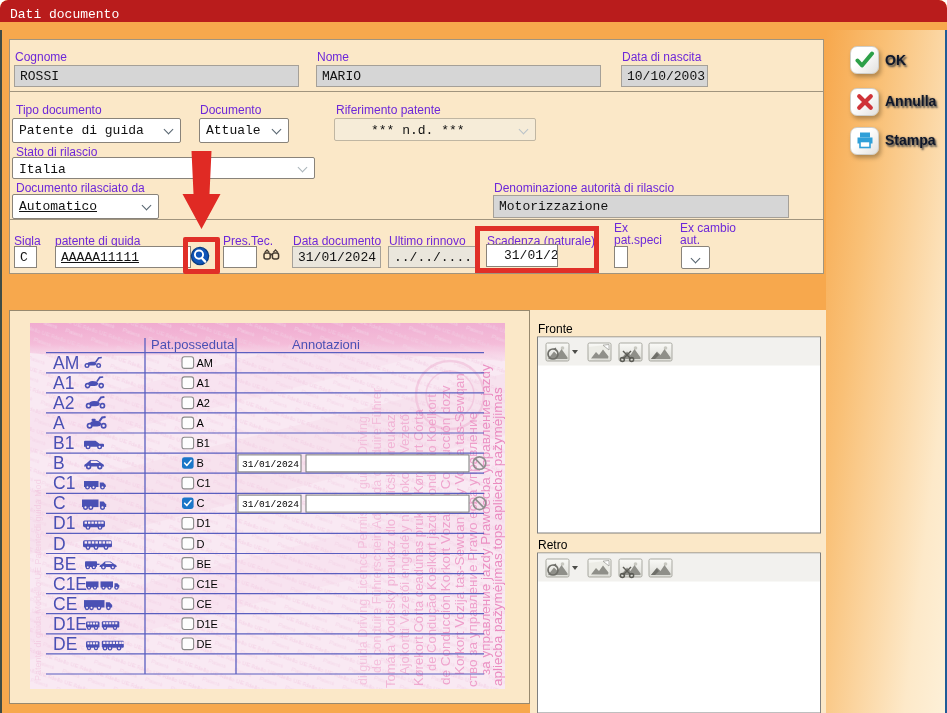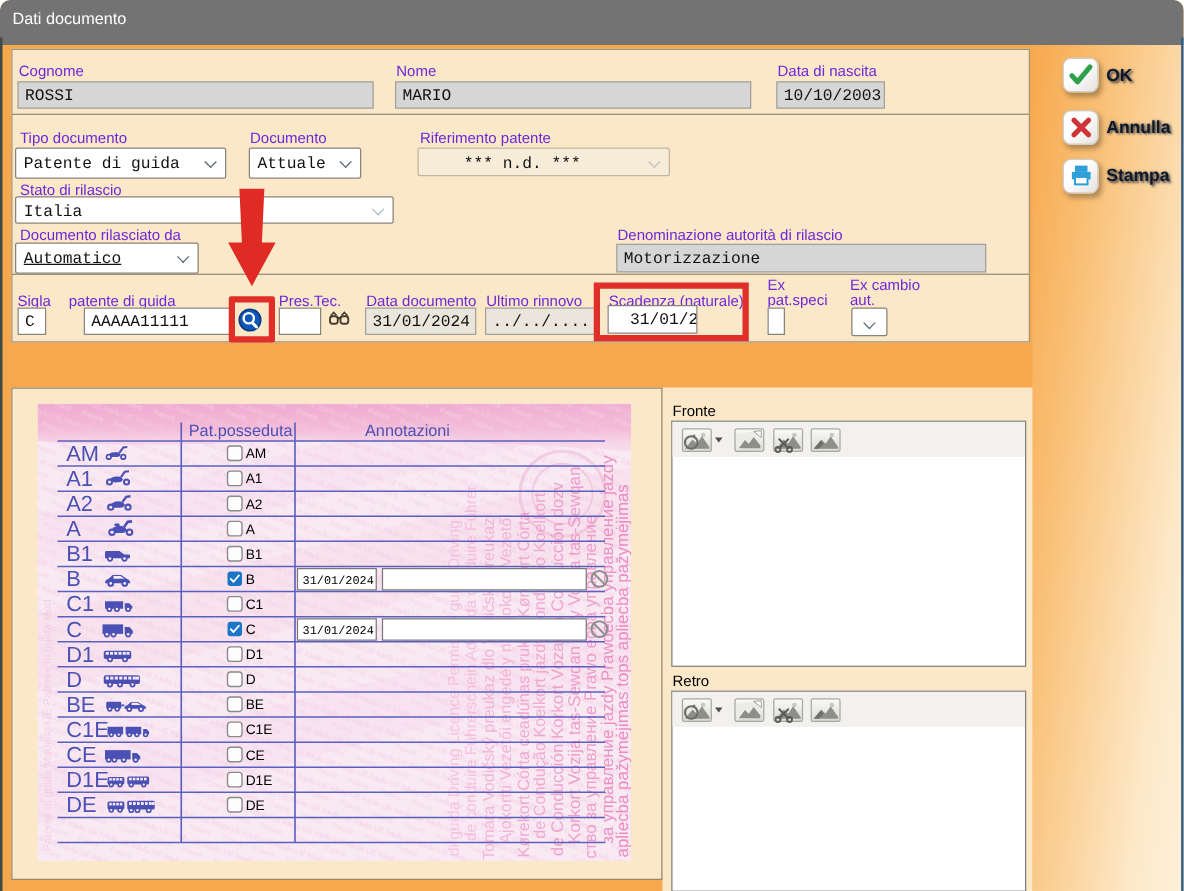--- a/index.html
+++ b/index.html
@@ -1,16 +1,16 @@
 <!DOCTYPE html>
 <html><head><meta charset="utf-8"><style>
 html,body{margin:0;padding:0;background:#fff;}
 #win{position:relative;width:947px;height:713px;overflow:hidden;background:#f7a84d;
  font-family:"Liberation Sans",sans-serif;border-radius:8px 8px 0 0;}
-#tbar{position:absolute;left:0;top:0;width:947px;height:36px;background:#737373;border-radius:8px 8px 0 0;}
+#tbar{position:absolute;left:0;top:0;width:947px;height:22px;background:#b91c1c;border-radius:8px 8px 0 0;font-family:Liberation Mono, monospace;}
 #tbar span{position:absolute;left:10px;top:7px;color:#fff;font-size:13px;}
 #lbord{position:absolute;left:0;top:30px;width:2px;height:683px;background:#3f4b45;}
 #rbord{position:absolute;left:945px;top:30px;width:2px;height:683px;background:#1f5b97;}
 #rband{position:absolute;left:826px;top:30px;width:119px;height:683px;
  background:linear-gradient(97deg,#f7a84d 0%,#f9c076 30%,#fde9c9 80%,#fdf0d8 100%);}
 .grp{position:absolute;border:1px solid #a0947e;background:#fbe8c8;box-sizing:border-box;}
 .lbl{position:absolute;font-size:12px;color:#6d28d9;white-space:nowrap;line-height:12px;}
 .txt{position:absolute;box-sizing:border-box;border:1px solid #89837a;background:#fff;
  font-family:"Liberation Mono",monospace;font-size:13px;color:#111;padding:4px 0 0 5px;
  white-space:nowrap;overflow:hidden;line-height:13px;}
@@ -56,21 +56,21 @@
 <div class="combo dis" style="left:334px;top:118px;width:202px;height:23px;padding-left:36px;">*** n.d. ***<i></i></div>
 <div class="lbl" style="left:16px;top:146px;">Stato di rilascio</div>
 <div class="combo lt" style="left:12px;top:157px;width:303px;height:22px;">Italia<i style="top:6px;"></i></div>
 <div class="lbl" style="left:16px;top:182px;">Documento rilasciato da</div>
 <div class="combo" style="left:12px;top:194px;width:147px;height:25px;text-decoration:underline;">Automatico<i></i></div>
 <div class="lbl" style="left:494px;top:182px;">Denominazione autorità di rilascio</div>
 <div class="txt ro" style="left:493px;top:195px;width:296px;height:23px;">Motorizzazione</div>
 <div class="lbl" style="left:14px;top:235px;">Sigla</div>
 <div class="txt" style="left:14px;top:246px;width:23px;height:22px;">C</div>
 <div class="lbl" style="left:55px;top:235px;">patente di guida</div>
-<div class="txt" style="left:67px;top:246px;width:120px;height:22px;">AAAAA11111</div>
+<div class="txt" style="left:55px;top:246px;width:136px;height:22px;text-decoration:underline;">AAAAA11111</div>
 <svg style="position:absolute;left:187px;top:243px;" width="28" height="28" viewBox="0 0 28 28">
 <circle cx="13" cy="13" r="8.6" fill="#1055b8" stroke="#0a3c80" stroke-width="1.3"></circle>
 <circle cx="12" cy="11.6" r="4.1" fill="none" stroke="#fff" stroke-width="1.9"></circle>
 <line x1="15" y1="15.3" x2="18.2" y2="18.6" stroke="#fff" stroke-width="2.3" stroke-linecap="round"></line>
 </svg>
 <div class="redbox" style="left:183px;top:237px;width:37px;height:37px;border-radius:2px;"></div>
 <div class="lbl" style="left:223px;top:235px;">Pres.Tec.</div>
 <div class="txt" style="left:223px;top:246px;width:34px;height:22px;"></div>
 <svg style="position:absolute;left:263px;top:248px;" width="17" height="14" viewBox="0 0 17 14">
 <g fill="none" stroke="#453b30" stroke-width="1.5">

